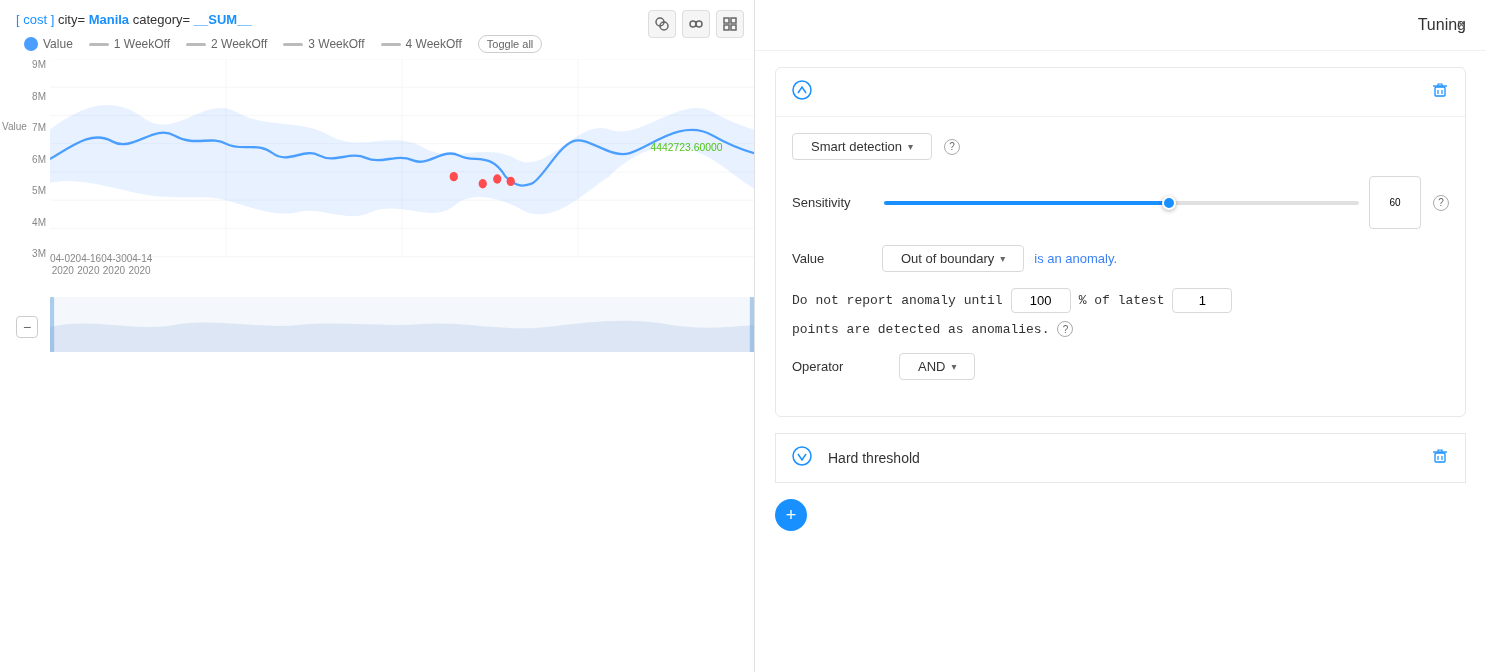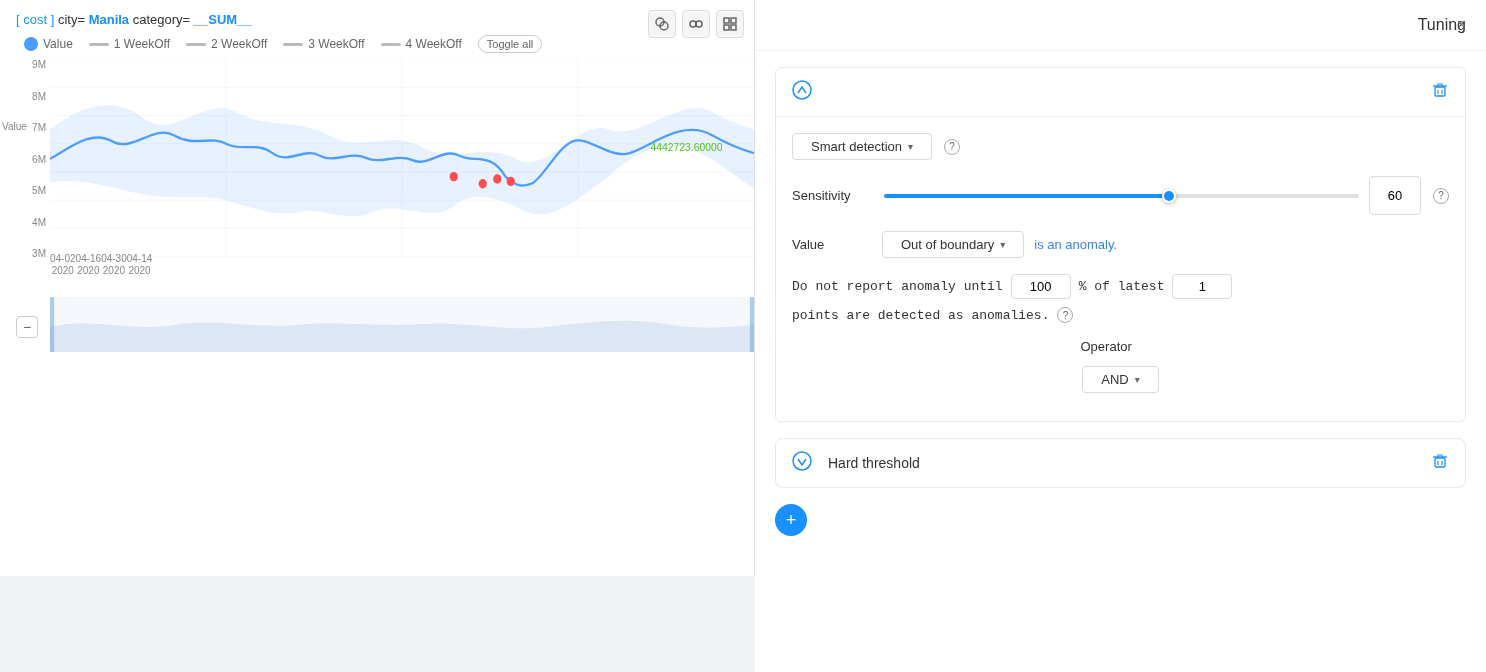--- a/index.html
+++ b/index.html
@@ -1,21 +1,21 @@
 <!DOCTYPE html>
 <html><head>
   <meta charset="utf-8">
   <style>
     * { box-sizing: border-box; margin: 0; padding: 0; }
     body { font-family: 'Segoe UI', Arial, sans-serif; background: #f0f2f5; display: flex; width: 1486px; height: 672px; overflow: hidden; }
 
     
     .chart-area {
       width: 755px;
-      height: 576px;
+      height: 672px;
       background: #fff;
       position: relative;
       border-right: 1px solid #e0e0e0;
       overflow: hidden;
     }
 
     .chart-header {
       padding: 12px 16px 4px 16px;
       font-size: 13px;
       color: #333;
@@ -184,22 +184,22 @@
       transform: translate(-50%, -50%);
       width: 14px; height: 14px;
       background: #1890ff;
       border-radius: 50%;
       border: 2px solid #fff;
       box-shadow: 0 1px 4px rgba(0,0,0,0.3);
     }
     .slider-value {
       border: 1px solid #d9d9d9;
       border-radius: 4px;
-      padding: 11px 8px;
-      font-size: 13px;
+      padding: 20px 8px;
+      font-size: 10px;
       width: 52px;
       text-align: center;
     }
 
     
     .anomaly-row {
       display: flex;
       align-items: center;
       gap: 10px;
       margin-bottom: 16px;
@@ -224,30 +224,29 @@
       padding: 4px 8px;
       font-size: 13px;
       width: 60px;
       text-align: center;
     }
 
     
     .operator-row {
       display: flex;
       align-items: center;
-      gap: 12px;
-      margin-bottom: 12px;
-      flex-direction: column;
+      gap: 27px;
+      margin-bottom: 20px;
     }
     .operator-label { font-size: 13px; color: #333; min-width: 80px; }
 
     
     .hard-threshold-section {
       border: 1px solid #e8e8e8;
-      border-radius: 8px;
+      border-radius: 0;
       margin-bottom: 16px;
     }
     .hard-threshold-header {
       display: flex;
       align-items: center;
       justify-content: space-between;
       padding: 12px 16px;
     }
 
     

